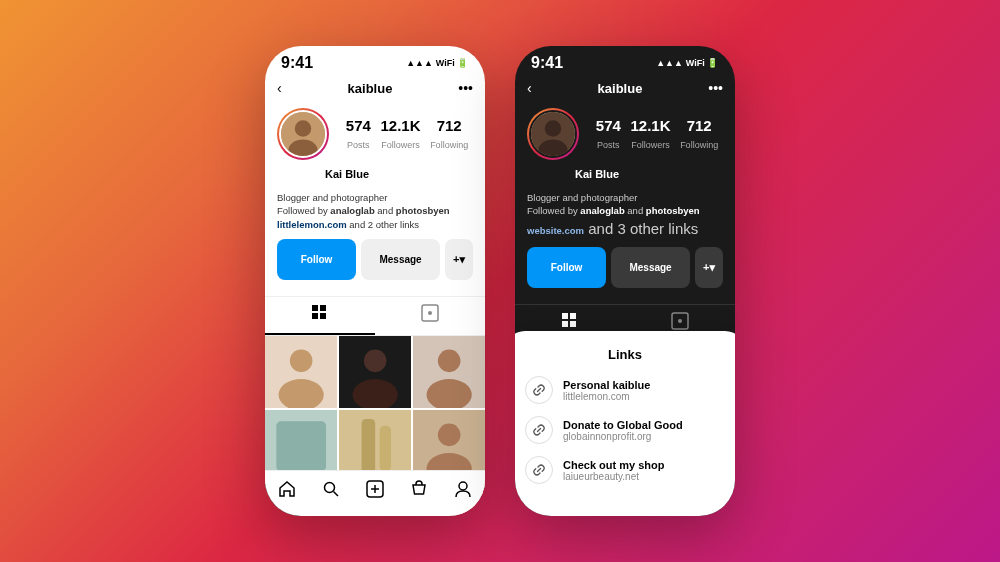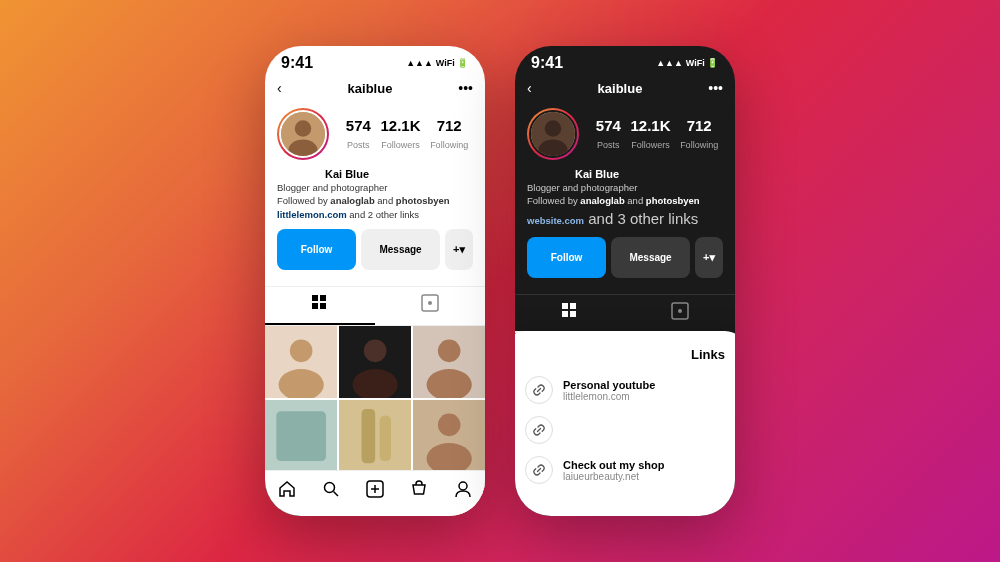--- a/index.html
+++ b/index.html
@@ -114,21 +114,21 @@
       font-size: 9px;
       color: #888;
     }
     .dark .stat-label { color: #aaa; }
     .dark .stat-number { color: #fff; }
 
     .bio-section { margin-bottom: 8px; }
     .bio-name {
       font-size: 11px;
       font-weight: 700;
-      margin-bottom: 1px;
+      margin-bottom: 11px;
       padding-left: 48px;
     }
     .bio-text {
       font-size: 9.5px;
       line-height: 1.4;
       color: #333;
     }
     .dark .bio-text { color: #ccc; }
     .dark .bio-name { color: #fff; }
     .bio-text .bold { font-weight: 700; }
@@ -250,21 +250,21 @@
       bottom: 0;
       left: -10px;
       right: -10px;
       background: #fff;
       border-radius: 20px 20px 36px 36px;
       padding: 16px 20px 20px;
       box-shadow: 0 -4px 20px rgba(0,0,0,0.15);
       z-index: 10;
     }
     .links-popup-title {
-      text-align: right;
+      text-align: center;
       font-size: 13px;
       font-weight: 700;
       margin-bottom: 14px;
       color: #000;
     }
     .link-item {
       display: flex;
       align-items: center;
       gap: 10px;
       margin-bottom: 12px;
@@ -591,31 +591,35 @@
     <div class="links-popup">
       <div class="links-popup-title">Links</div>
 
       <div class="link-item">
         <div class="link-icon">
           <svg width="14" height="14" viewBox="0 0 14 14" fill="none">
               <path d="M5.5 8.5L8.5 5.5M6 4l1-1a3 3 0 014.24 4.24l-1 1M8 10l-1 1A3 3 0 012.76 6.76l1-1" stroke="#555" stroke-width="1.3" stroke-linecap="round"></path>
             </svg>
         </div>
         <div class="link-info">
-          <span class="link-title">Personal youtube</span>
+          <span class="link-title">Personal kaiblue</span>
           <span class="link-url">littlelemon.com</span>
         </div>
       </div>
 
       <div class="link-item">
         <div class="link-icon">
           <svg width="14" height="14" viewBox="0 0 14 14" fill="none">
               <path d="M5.5 8.5L8.5 5.5M6 4l1-1a3 3 0 014.24 4.24l-1 1M8 10l-1 1A3 3 0 012.76 6.76l1-1" stroke="#555" stroke-width="1.3" stroke-linecap="round"></path>
             </svg>
         </div>
+        <div class="link-info">
+          <span class="link-title">Donate to Global Good</span>
+          <span class="link-url">globainnonprofit.org</span>
+        </div>
       </div>
 
       <div class="link-item">
         <div class="link-icon">
           <svg width="14" height="14" viewBox="0 0 14 14" fill="none">
               <path d="M5.5 8.5L8.5 5.5M6 4l1-1a3 3 0 014.24 4.24l-1 1M8 10l-1 1A3 3 0 012.76 6.76l1-1" stroke="#555" stroke-width="1.3" stroke-linecap="round"></path>
             </svg>
         </div>
         <div class="link-info">
           <span class="link-title">Check out my shop</span>

